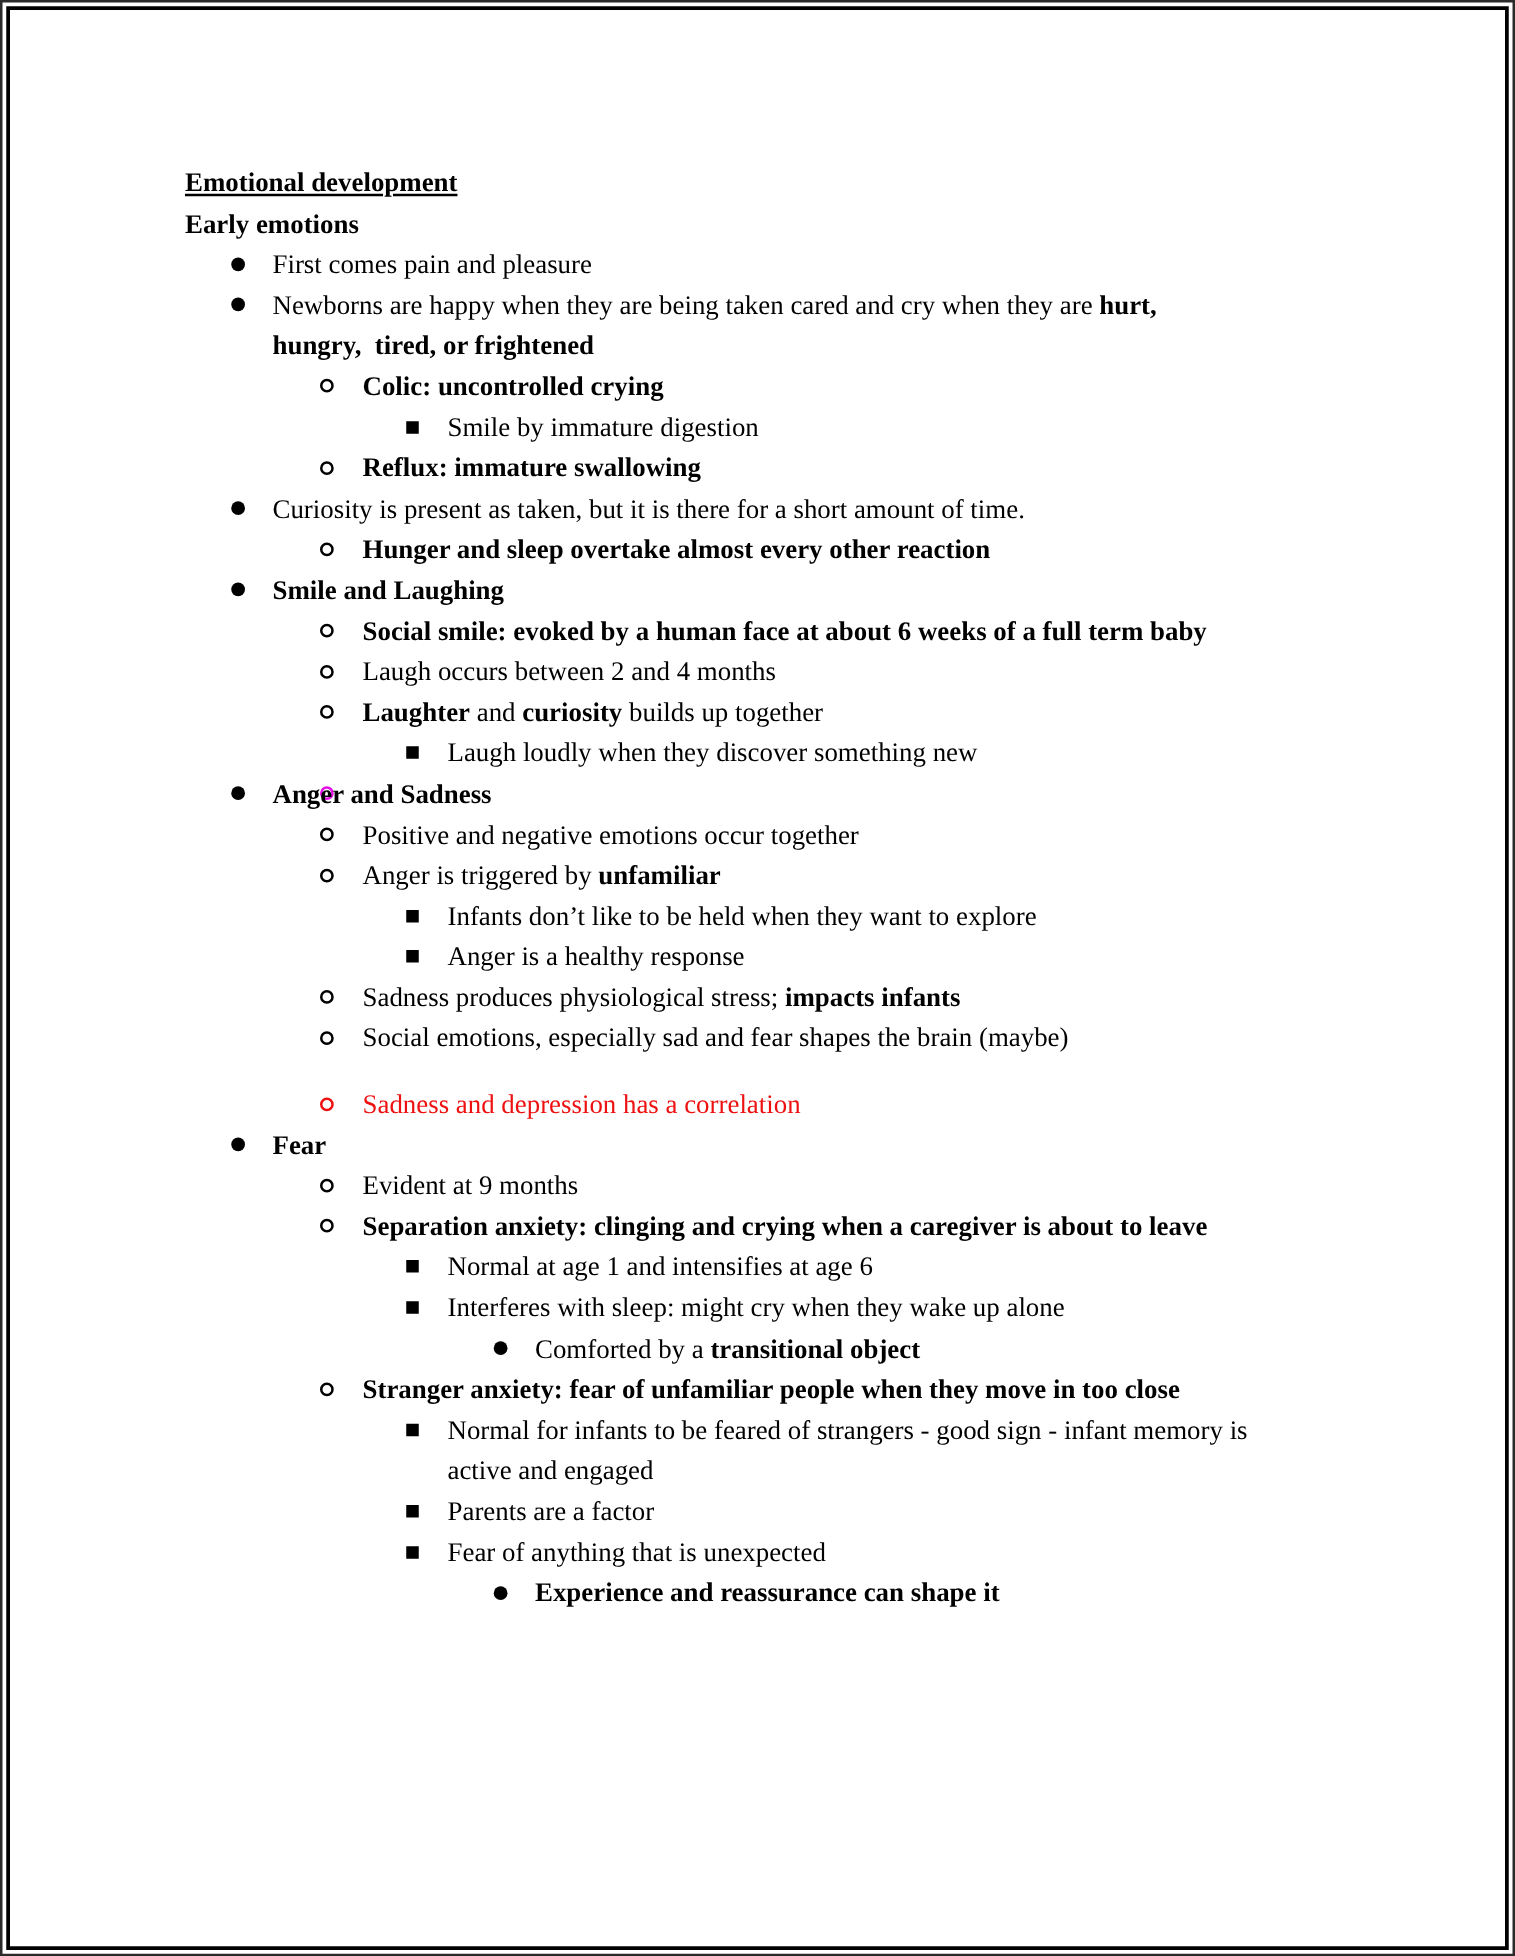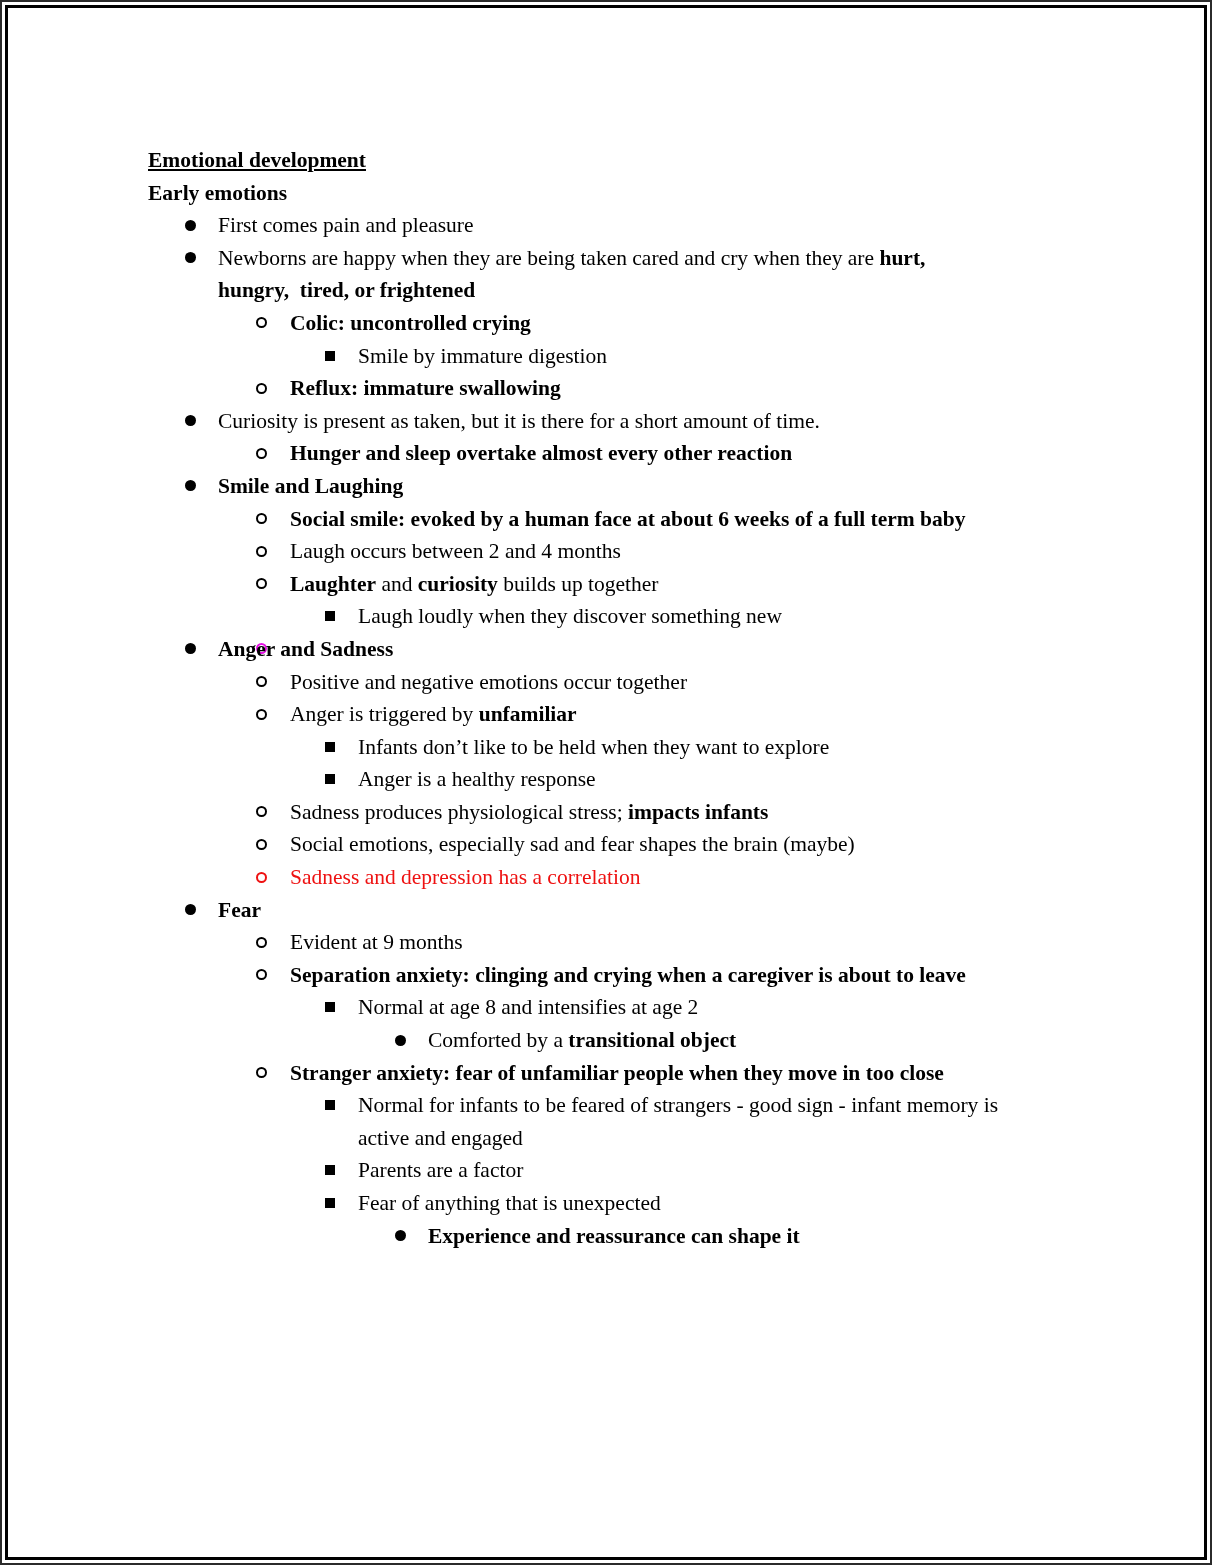--- a/index.html
+++ b/index.html
@@ -3,21 +3,21 @@
 <meta charset="utf-8">
 <style>
   html, body { margin:0; padding:0; }
   body {
     width:1212px; height:1565px; background:#ffffff; position:relative;
     font-family:"Liberation Serif", serif; color:#000;
   }
   .page-frame { position:absolute; inset:0; border:2px solid #2b2b2b; box-sizing:border-box; }
   .page-frame-inner { position:absolute; inset:3px; border:3px solid #000; box-sizing:border-box; }
   .content {
-    position:absolute; left:148px; top:144px; width:1000px;
+    position:absolute; left:148px; top:130px; width:1000px;
     font-size:21.5px; line-height:32.6px;
   }
   .doc-title { font-weight:bold; text-decoration:underline; }
   .doc-subtitle { font-weight:bold; }
   .item { position:relative; }
   .marker { position:absolute; display:inline-block; top:10.5px; box-sizing:border-box; }
   .level-1 { padding-left:70px;  } .level-1 > .marker { left:37px;  }
   .level-2 { padding-left:142px; } .level-2 > .marker { left:108px; }
   .level-3 { padding-left:210px; } .level-3 > .marker { left:177px; }
   .level-4 { padding-left:280px; } .level-4 > .marker { left:247px; }
@@ -110,39 +110,43 @@
     <span class="item-text"><span>Anger is a healthy response</span></span>
   </div>
       <div class="item level-2">
     <span class="marker circle"></span>
     <span class="item-text"><span>Sadness produces physiological stress; </span><span class="b">impacts infants</span></span>
   </div>
       <div class="item level-2">
     <span class="marker circle"></span>
     <span class="item-text"><span>Social emotions, especially sad and fear shapes the brain (maybe)</span></span>
   </div>
-      <div class="item level-2" style="color: rgb(238, 17, 17);">
+      <div class="item level-2" style="color: rgb(238, 17, 17); margin-top: 20px;">
     <span class="marker circle"></span>
     <span class="item-text"><span>Sadness and depression has a correlation</span></span>
   </div>
       <div class="item level-1">
     <span class="marker disc"></span>
     <span class="item-text"><span class="b">Fear</span></span>
   </div>
       <div class="item level-2">
     <span class="marker circle"></span>
     <span class="item-text"><span>Evident at 9 months</span></span>
   </div>
       <div class="item level-2">
     <span class="marker circle"></span>
     <span class="item-text"><span class="b">Separation anxiety: clinging and crying when a caregiver is about to leave</span></span>
   </div>
       <div class="item level-3">
     <span class="marker square"></span>
-    <span class="item-text"><span>Normal at age 8 and intensifies at age 2</span></span>
+    <span class="item-text"><span>Normal at age 1 and intensifies at age 6</span></span>
+  </div>
+      <div class="item level-3">
+    <span class="marker square"></span>
+    <span class="item-text"><span>Interferes with sleep: might cry when they wake up alone</span></span>
   </div>
       <div class="item level-4">
     <span class="marker disc"></span>
     <span class="item-text"><span>Comforted by a </span><span class="b">transitional object</span></span>
   </div>
       <div class="item level-2">
     <span class="marker circle"></span>
     <span class="item-text"><span class="b">Stranger anxiety: fear of unfamiliar people when they move in too close</span></span>
   </div>
       <div class="item level-3">

